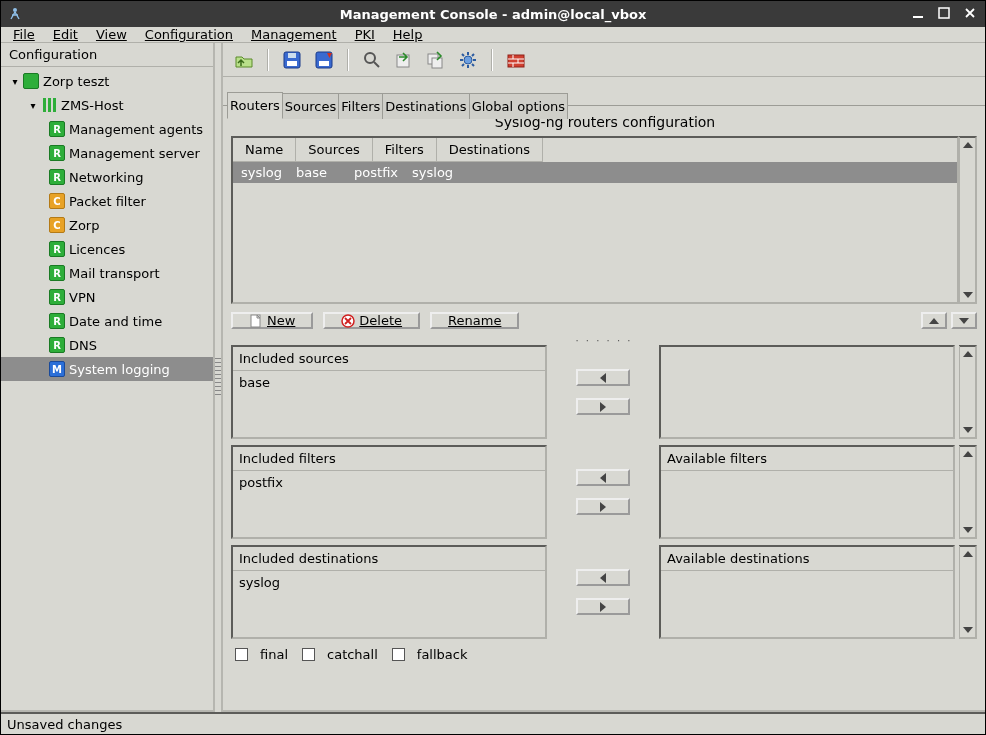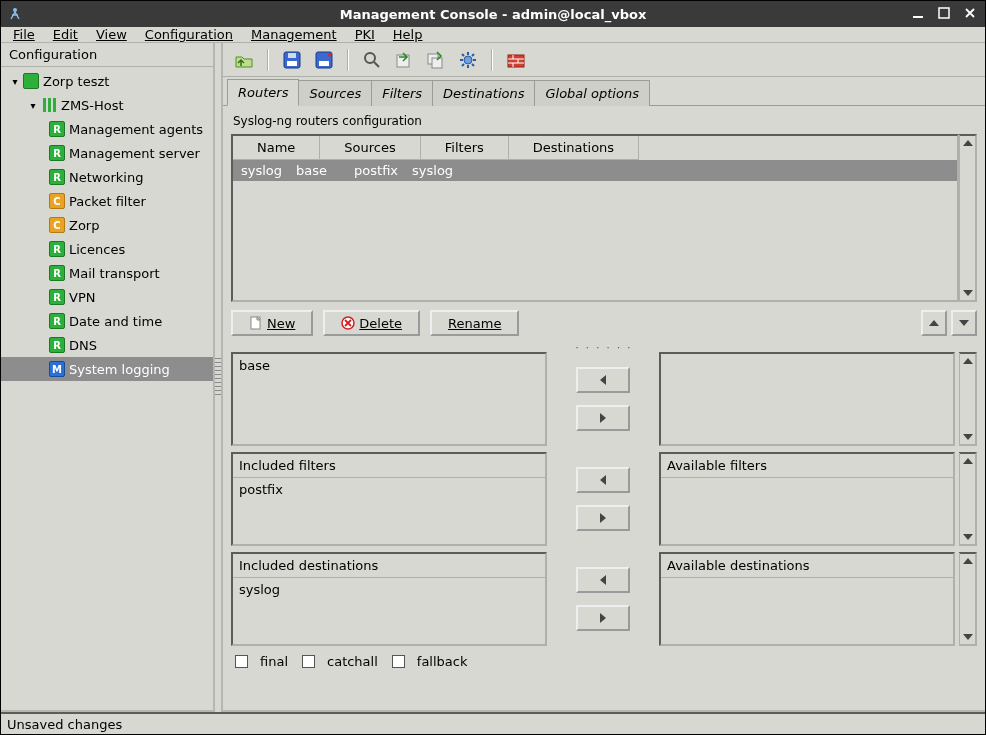--- a/index.html
+++ b/index.html
@@ -26,36 +26,36 @@
   .tree-icon.orange { background:#e8a226; color:#fff; font-size:10px; font-weight:bold; border:1px solid #b47a16; border-radius:2px; }
   .tree-icon.blue { background:#2b6fd8; color:#fff; font-size:10px; font-weight:bold; border:1px solid #1a4a9a; border-radius:2px; }
   .tree-icon.c-green { background:#2eae3a; border:1px solid #1a7a24; border-radius:2px; }
   .tree-icon.bars { background:none; }
   .tree-icon.bars span { display:inline-block; width:3px; height:14px; background:#2eae3a; margin:0 1px; }
   .main { flex: 1; display: flex; flex-direction: column; border: 2px solid #b6b6b0; border-top:none; border-right:none; min-width:0; }
   .toolbar { height: 34px; background: #d8d8d2; border-bottom: 1px solid #b0b0aa; display: flex; align-items: center; padding: 0 8px; gap: 6px; }
   .toolbar .sep { width: 2px; height: 22px; border-left: 1px solid #b0b0aa; border-right:1px solid #fff; margin: 0 4px; }
   .tb-btn { width: 26px; height: 26px; display:inline-flex; align-items:center; justify-content:center; cursor:default; }
   .tabs { height: 28px; display: flex; align-items: flex-end; padding-left: 4px; background: #d8d8d2; }
-  .tab { padding: 5px 10px; border: 1px solid #9c9c96; border-bottom: none; background: #cfcfc9; margin-right: -1px; cursor: default; position: relative; top: 1px; font-style: italic; }
+  .tab { padding: 5px 2px; border: 1px solid #9c9c96; border-bottom: none; background: #cfcfc9; margin-right: -1px; cursor: default; position: relative; top: 14px; }
   .tab.active { background: #d8d8d2; border-bottom: 1px solid #d8d8d2; z-index:2; }
   .tab-body { flex: 1; border-top: 1px solid #9c9c96; padding: 6px 8px 4px 8px; display: flex; flex-direction: column; background: #d8d8d2; min-height:0; }
-  .section-title { font-size: 12px; margin: 2px 0 6px 2px; }
+  .section-title { font-size: 14px; margin: 2px 0 6px 2px; text-align: center; }
   .table-wrap { height: 168px; display:flex; }
   .table { flex:1; border: 2px inset #b0b0aa; background: #d8d8d2; display: flex; flex-direction: column; }
   .table-head { display: flex; background: #d8d8d2; }
-  .th { padding: 4px 24px; border-right: 1px solid #b0b0aa; border-bottom: 1px solid #b0b0aa; background: #d8d8d2; }
+  .th { padding: 4px 12px; border-right: 1px solid #b0b0aa; border-bottom: 1px solid #b0b0aa; background: #d8d8d2; }
   .table-body { flex:1; overflow:auto; }
   .tr { display:flex; padding: 3px 8px; }
   .tr.selected { background:#8d8d8d; color:#fff; }
   .td { padding-right: 14px; }
   .vscroll { width:18px; border:2px inset #b0b0aa; border-left:1px solid #b0b0aa; background:#d8d8d2; display:flex; flex-direction:column; justify-content:space-between; align-items:center; }
   .vscroll .arrow { width:14px; height:14px; display:flex; align-items:center; justify-content:center; }
   .btn-row { display:flex; align-items:center; margin: 8px 0 6px 0; }
-  .btn { height: 26px; padding: 0 16px; background: #d8d8d2; border: 2px outset #eee; cursor: default; display:inline-flex; align-items:center; gap:4px; }
+  .btn { height: 17px; padding: 0 16px; background: #d8d8d2; border: 2px outset #eee; cursor: default; display:inline-flex; align-items:center; gap:4px; }
   .btn .ul { text-decoration: underline; }
   .spinner { margin-left:auto; display:flex; gap:4px; }
   .spinner .btn { width:26px; padding:0; justify-content:center; }
   .dots { text-align:center; font-size:10px; letter-spacing:2px; color:#555; height:10px; }
   .transfer-grid { display:grid; grid-template-columns: 316px 104px 1fr 18px; grid-template-rows: repeat(3, 94px); gap: 6px 4px; min-height:0; }
   .listbox { border: 2px inset #b0b0aa; background: #d8d8d2; display:flex; flex-direction:column; overflow:hidden; }
   .listbox-head { padding: 4px 6px; border-bottom:1px solid #b0b0aa; background:#d8d8d2; }
   .listbox-body { flex:1; padding: 4px 6px; }
   .mover { display:flex; flex-direction:column; align-items:center; justify-content:center; gap:12px; }
   .mover .btn { width:54px; padding:0; justify-content:center; }
@@ -311,20 +311,21 @@
                 <span class="tri down"></span>
               </span>
           </div>
         </div>
 
         <div class="dots">· · · · · ·</div>
 
         <div class="transfer-grid">
 
           <div class="listbox">
+            <div class="listbox-head">Included sources</div>
             <div class="listbox-body">base</div>
           </div>
           <div class="mover">
             <span class="btn">
                 <span class="tri left"></span>
               </span>
             <span class="btn">
                 <span class="tri right"></span>
               </span>
           </div>

